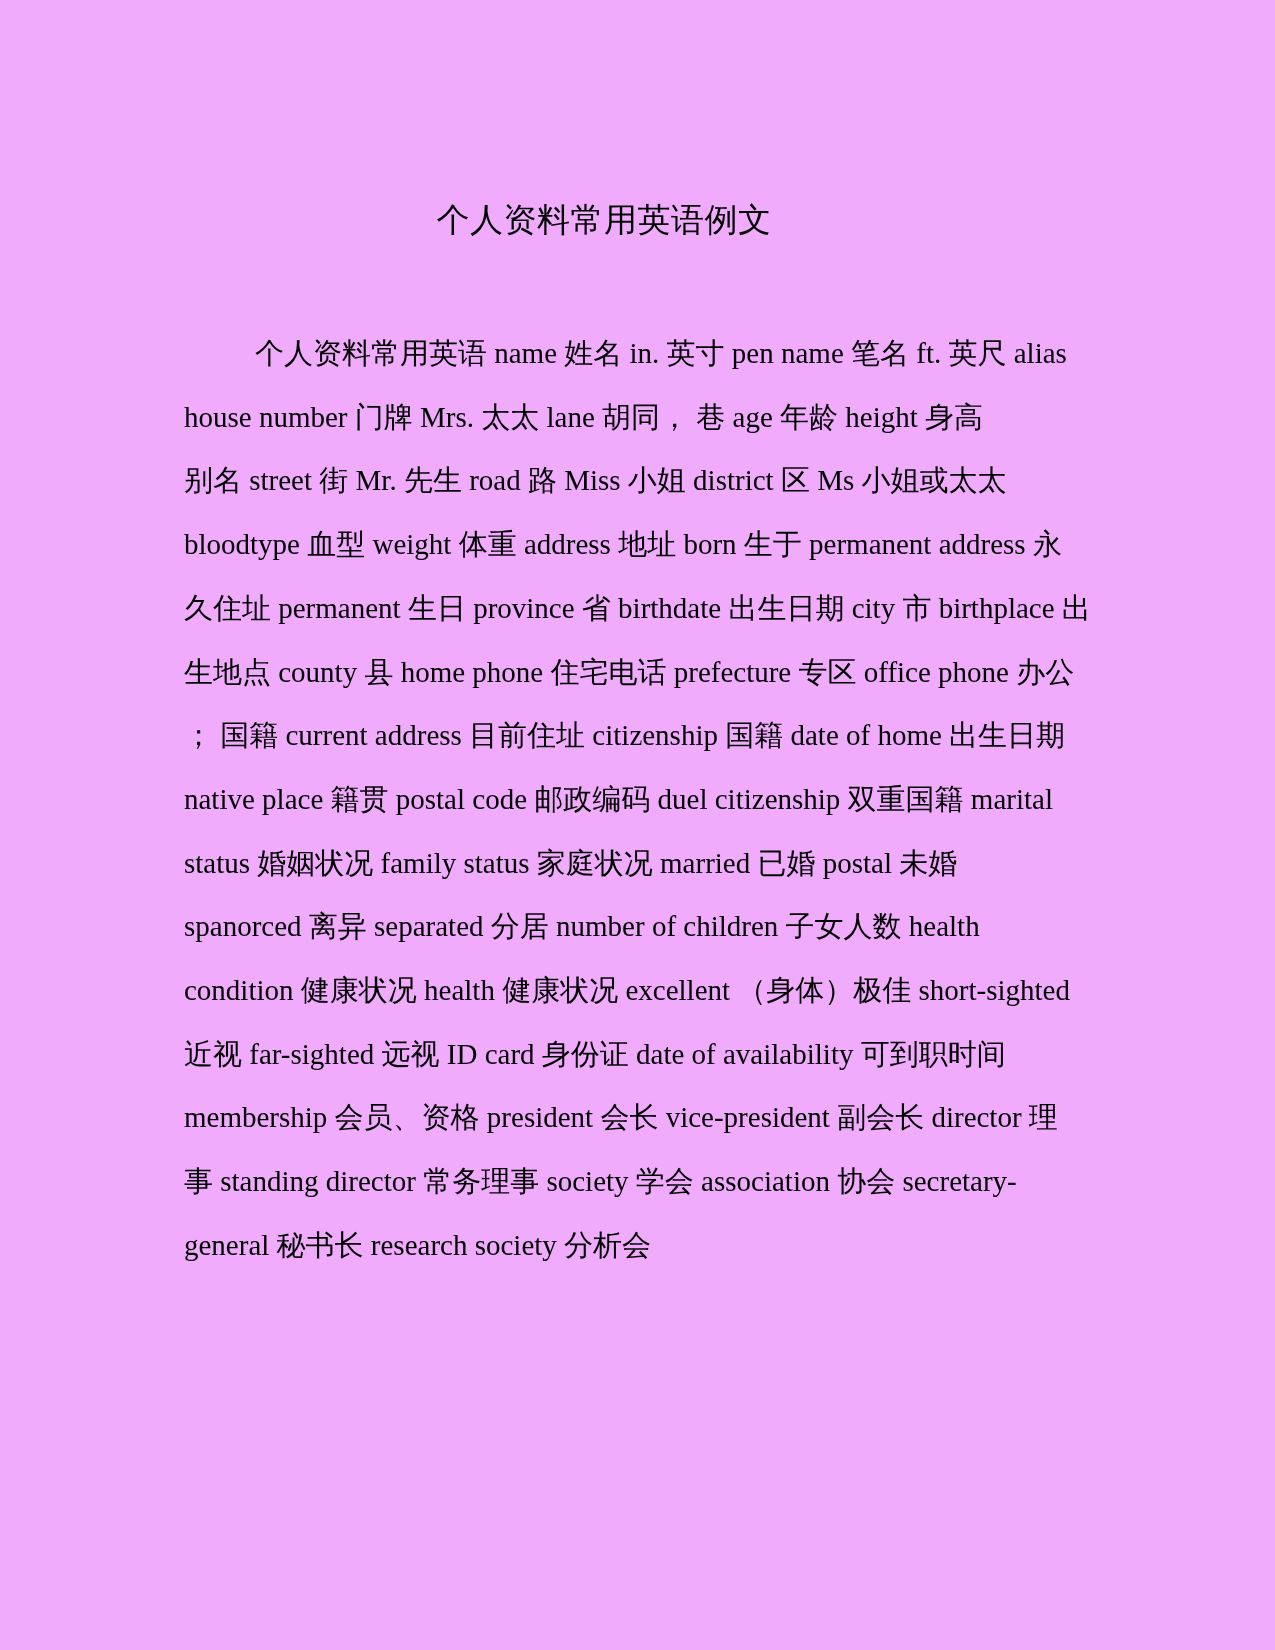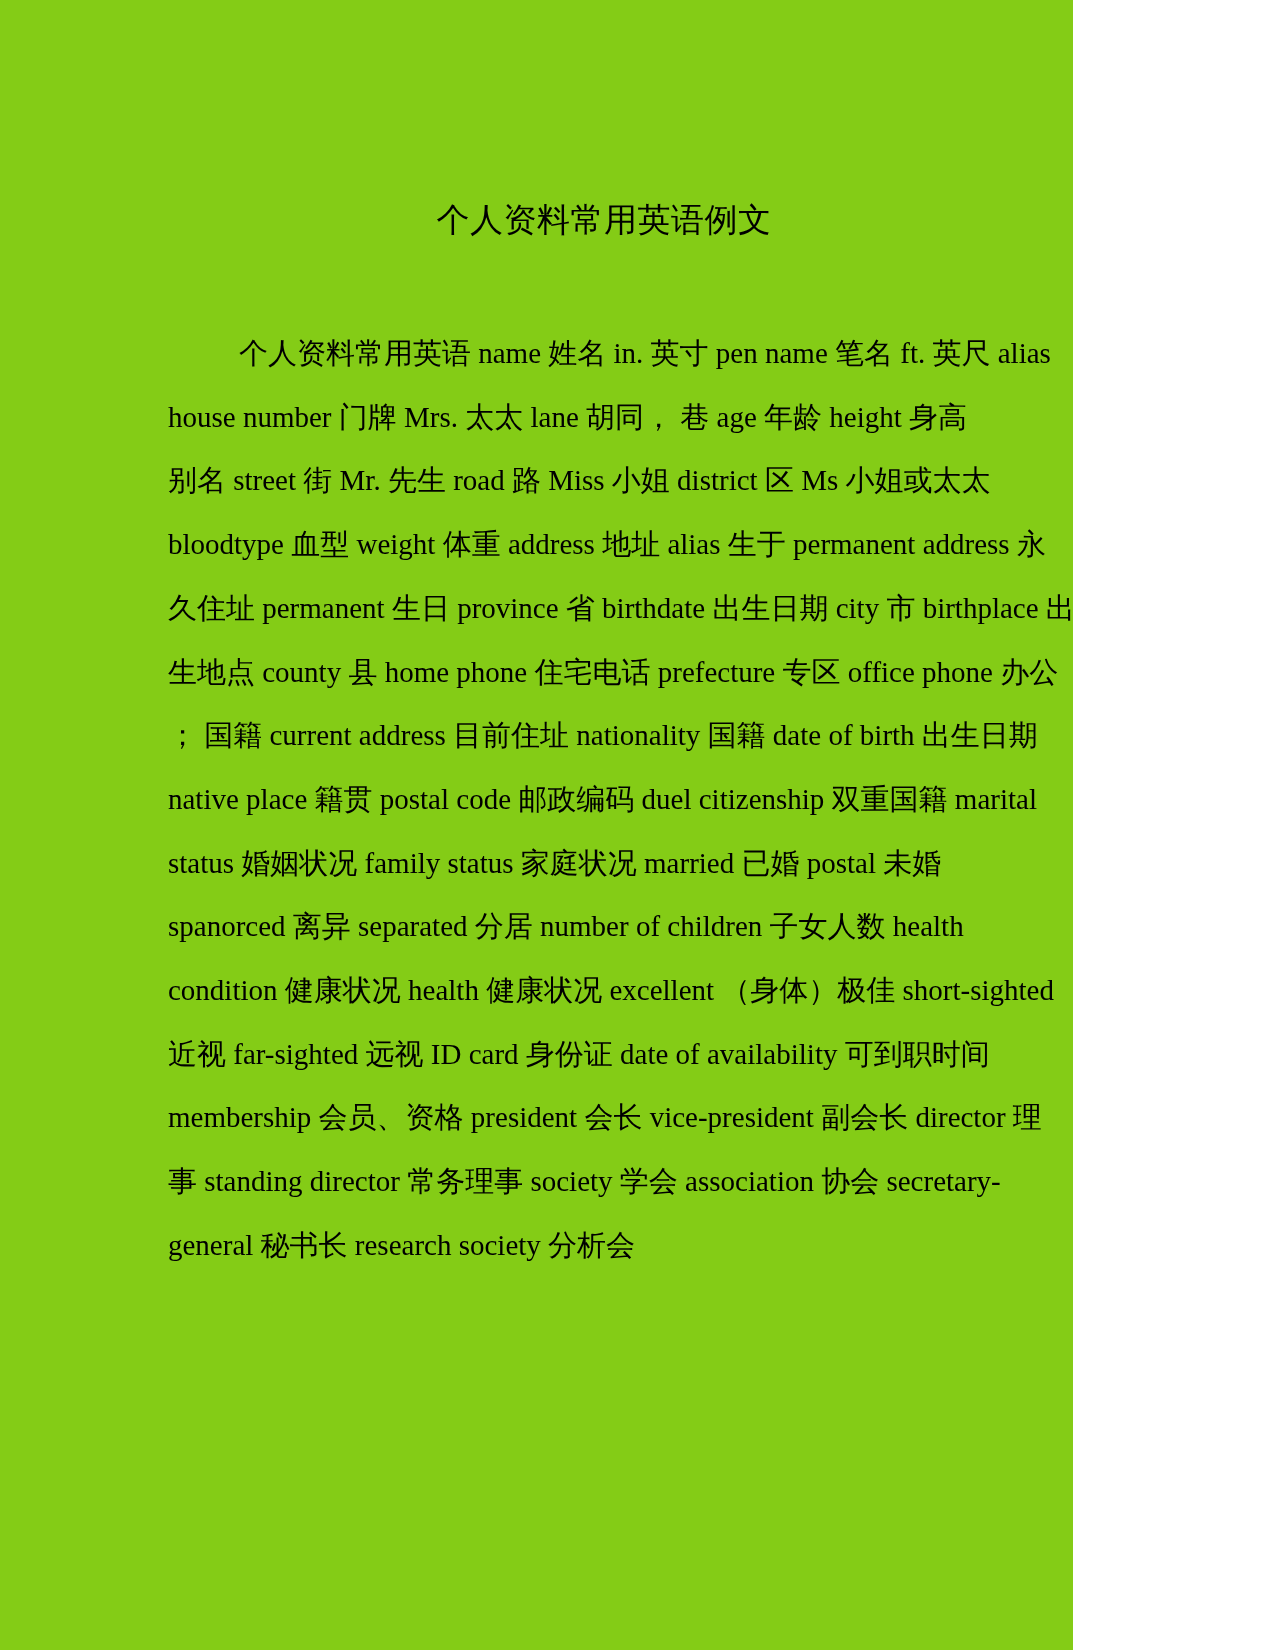--- a/index.html
+++ b/index.html
@@ -2,44 +2,44 @@
 <html><head>
 <meta charset="utf-8">
 <style>
   html, body {
     margin: 0;
     padding: 0;
     background: #ffffff;
   }
   .page {
     position: relative;
-    width: 1073px;
+    width: 1275px;
     height: 1650px;
-    background: #84cc16;
+    background: #f0abfc;
     overflow: hidden;
     font-family: "Liberation Serif", "DejaVu Serif", serif;
     color: #000000;
   }
   .doc-title {
     position: absolute;
     top: 198px;
     left: 178px;
     width: 852px;
     margin: 0;
     text-align: center;
     font-family: "DejaVu Sans", "Liberation Sans", sans-serif;
     font-size: 33px;
     font-weight: 400;
     letter-spacing: 0.5px;
     color: #000000;
   }
   .doc-body {
     position: absolute;
     top: 322px;
-    left: 168px;
+    left: 184px;
     width: 860px;
   }
   .doc-line {
     font-size: 29px;
     line-height: 63.7px;
     white-space: nowrap;
     color: #000000;
     font-family: "Liberation Serif", "DejaVu Serif", serif;
   }
   .doc-line.first-line {
@@ -49,24 +49,24 @@
 </head>
 <body>
 
 <div class="page">
   <h1 class="doc-title">个人资料常用英语例文</h1>
 
   <div class="doc-body">
     <div class="doc-line first-line">个人资料常用英语 name 姓名 in. 英寸 pen name 笔名 ft. 英尺 alias</div>
     <div class="doc-line">house number 门牌 Mrs. 太太 lane 胡同， 巷 age 年龄 height 身高</div>
     <div class="doc-line">别名 street 街 Mr. 先生 road 路 Miss 小姐 district 区 Ms 小姐或太太</div>
-    <div class="doc-line">bloodtype 血型 weight 体重 address 地址 alias 生于 permanent address 永</div>
+    <div class="doc-line">bloodtype 血型 weight 体重 address 地址 born 生于 permanent address 永</div>
     <div class="doc-line">久住址 permanent 生日 province 省 birthdate 出生日期 city 市 birthplace 出</div>
     <div class="doc-line">生地点 county 县 home phone 住宅电话 prefecture 专区 office phone 办公</div>
-    <div class="doc-line">； 国籍 current address 目前住址 nationality 国籍 date of birth 出生日期</div>
+    <div class="doc-line">； 国籍 current address 目前住址 citizenship 国籍 date of home 出生日期</div>
     <div class="doc-line">native place 籍贯 postal code 邮政编码 duel citizenship 双重国籍 marital</div>
     <div class="doc-line">status 婚姻状况 family status 家庭状况 married 已婚 postal 未婚</div>
     <div class="doc-line">spanorced 离异 separated 分居 number of children 子女人数 health</div>
     <div class="doc-line">condition 健康状况 health 健康状况 excellent （身体）极佳 short-sighted</div>
     <div class="doc-line">近视 far-sighted 远视 ID card 身份证 date of availability 可到职时间</div>
     <div class="doc-line">membership 会员、资格 president 会长 vice-president 副会长 director 理</div>
     <div class="doc-line">事 standing director 常务理事 society 学会 association 协会 secretary-</div>
     <div class="doc-line">general 秘书长 research society 分析会</div>
   </div>
 </div>

